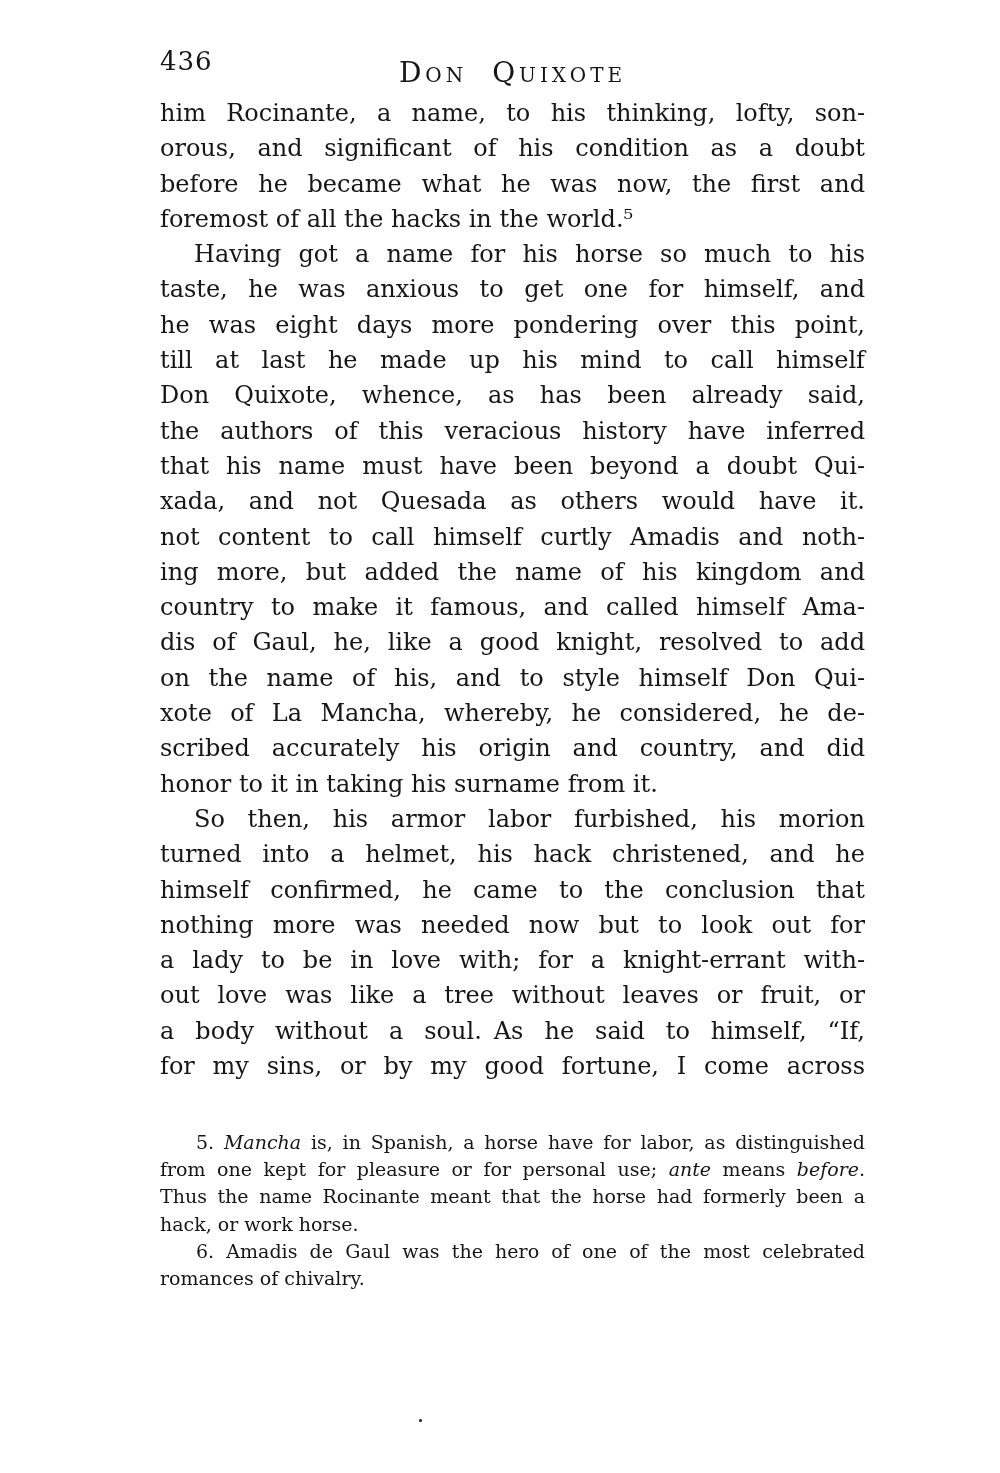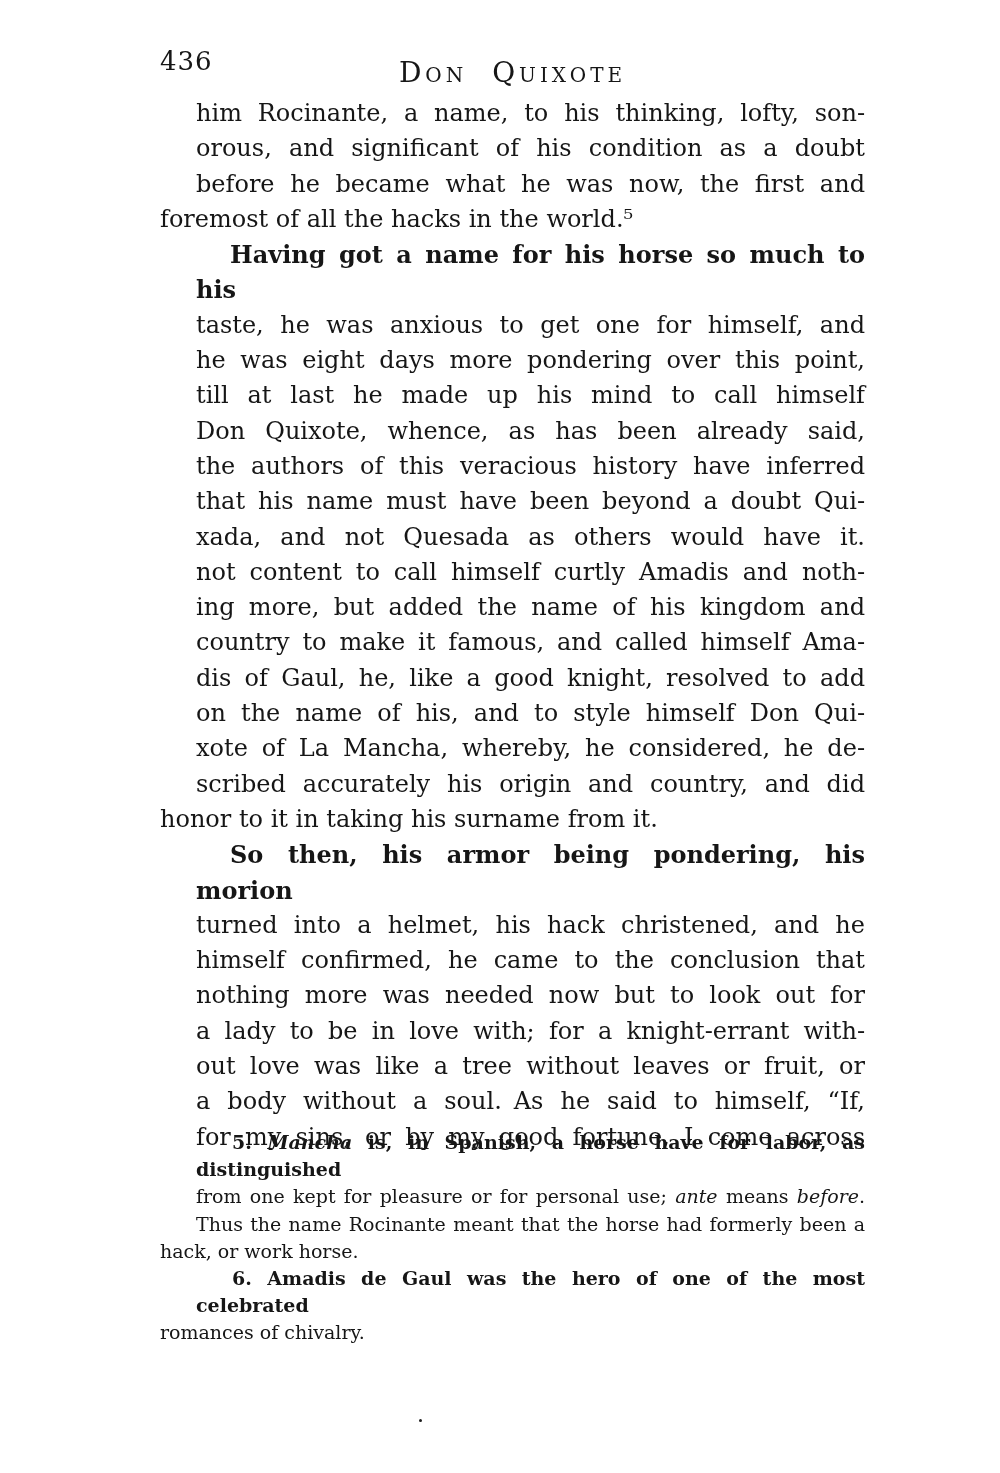--- a/index.html
+++ b/index.html
@@ -48,23 +48,22 @@
     font-size: 24px;
     line-height: 35.3px;
   }
   .ln {
     text-align: left;
     white-space: normal;
   }
   .jl {
     text-align: justify;
     text-align-last: justify;
-    margin-left: 36px;
   }
-  .ind { text-indent: 34px; font-weight: bold; }
+  .ind { text-indent: 34px; }
   .fns {
     position: absolute;
     left: 160px;
     top: 1129px;
     width: 705px;
     font-size: 19px;
     line-height: 27.2px;
   }
   .fns .ind { text-indent: 36px; }
   .it { font-style: italic; }
@@ -110,21 +109,21 @@
       <div class="ln jl">ing more, but added the name of his kingdom and</div>
       <div class="ln jl">country to make it famous, and called himself Ama-</div>
       <div class="ln jl">dis of Gaul, he, like a good knight, resolved to add</div>
       <div class="ln jl">on the name of his, and to style himself Don Qui-</div>
       <div class="ln jl">xote of La Mancha, whereby, he considered, he de-</div>
       <div class="ln jl">scribed accurately his origin and country, and did</div>
       <div class="ln">honor to it in taking his surname from it.</div>
     </div>
 
     <div class="para">
-      <div class="ln jl ind">So then, his armor being pondering, his morion</div>
+      <div class="ln jl ind">So then, his armor labor furbished, his morion</div>
       <div class="ln jl">turned into a helmet, his hack christened, and he</div>
       <div class="ln jl">himself confirmed, he came to the conclusion that</div>
       <div class="ln jl">nothing more was needed now but to look out for</div>
       <div class="ln jl">a lady to be in love with; for a knight-errant with-</div>
       <div class="ln jl">out love was like a tree without leaves or fruit, or</div>
       <div class="ln jl">a body without a soul. As he said to himself, “If,</div>
       <div class="ln jl">for my sins, or by my good fortune, I come across</div>
     </div>
 
   </div>

